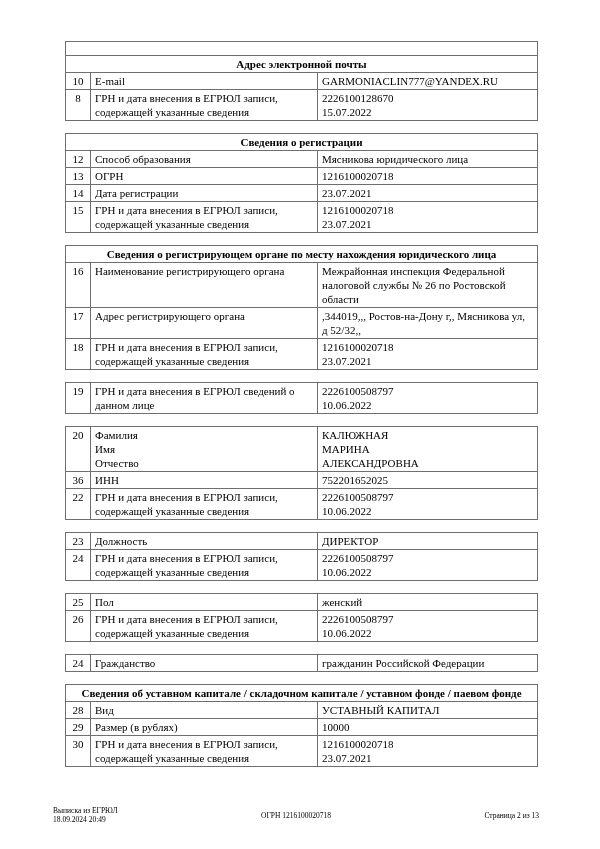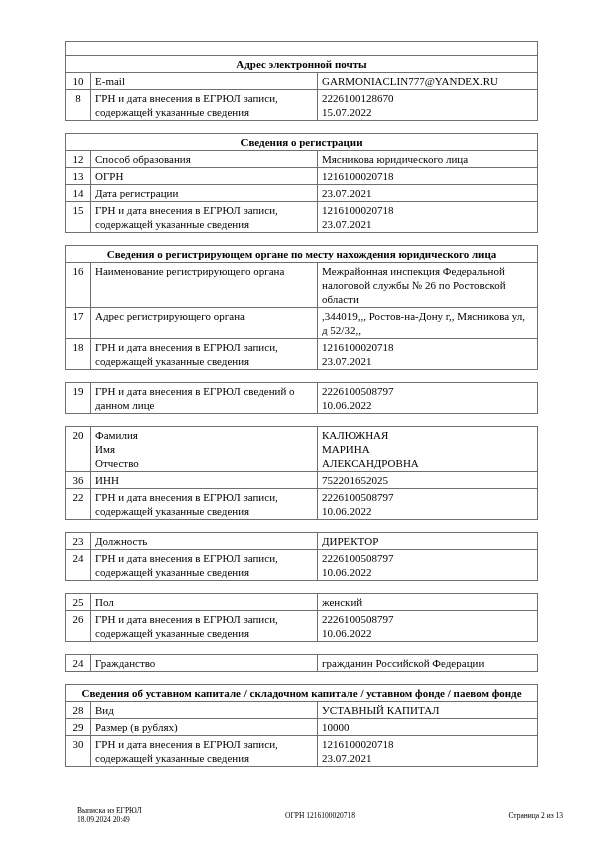--- a/index.html
+++ b/index.html
@@ -38,21 +38,20 @@
   }
   table.doc td.num { text-align: center; padding-left: 1px; padding-right: 1px; }
   table.doc td.hdr { font-weight: bold; text-align: center; }
   tr.empty-row td { height: 11px; }
   .footer {
     position: absolute;
     left: 53px; top: 806px;
     width: 486px; height: 20px;
     font-size: 7.5px;
     line-height: 9px;
-    margin-left: 24px;
   }
   .f-left { position: absolute; left: 0; top: 0; }
   .f-center { position: absolute; left: 50%; top: 5px; transform: translateX(-50%); white-space: nowrap; }
   .f-right { position: absolute; right: 0; top: 5px; white-space: nowrap; }
 </style>
 </head>
 <body>
 
 <div class="page">
   <div class="content">

